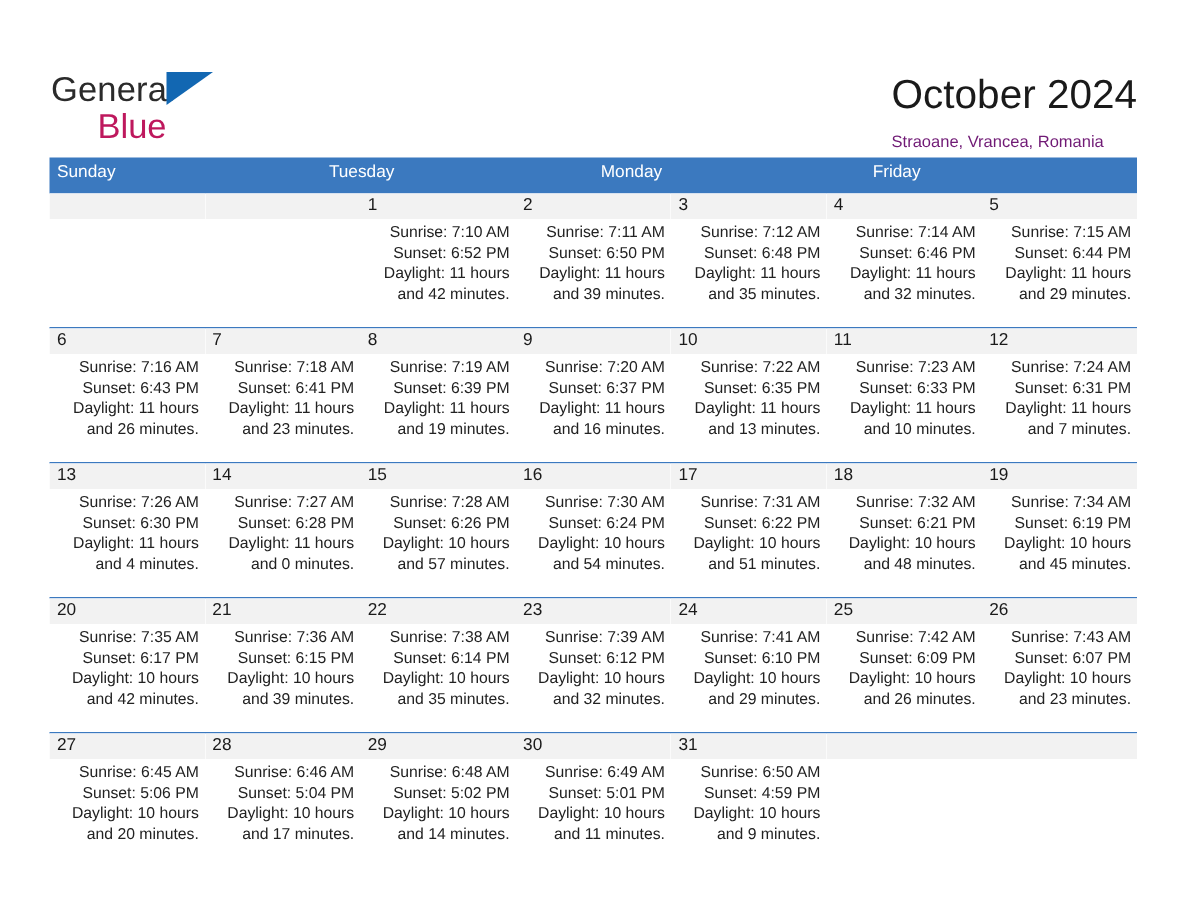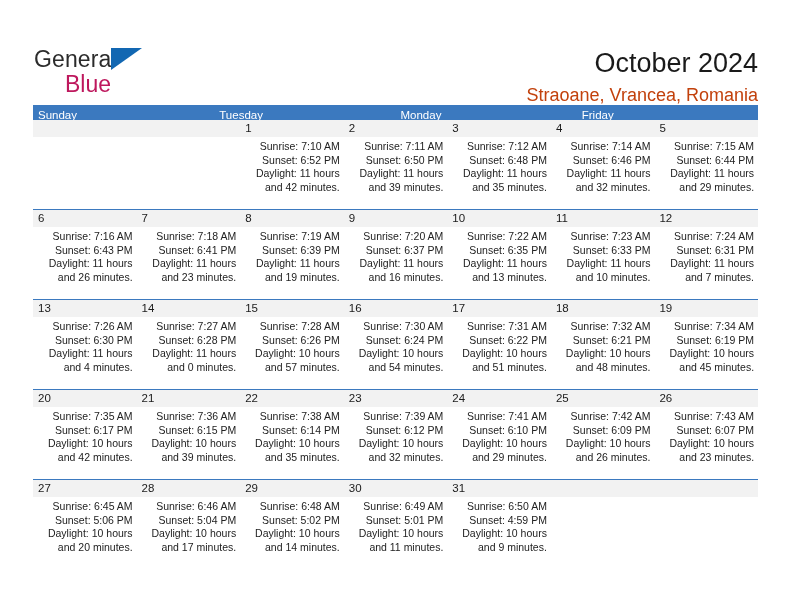--- a/index.html
+++ b/index.html
@@ -58,54 +58,54 @@
     font-size: 23px;
     line-height: 26px;
     color: #be185d;
     white-space: nowrap;
   }
 
   .title-block {
     position: absolute;
     right: 0;
     top: 0;
-    text-align: right;
+    text-align: left;
   }
   .cal-title {
     font-size: 27px;
     line-height: 34px;
     font-weight: 400;
     color: #1a1a1a;
     white-space: nowrap;
   }
   .cal-subtitle {
     margin-top: 6px;
-    font-size: 18px;
+    font-size: 11px;
     line-height: 18px;
     font-weight: 400;
-    color: #c2410c;
+    color: #701a75;
     white-space: nowrap;
   }
 
   
   .calendar {
     position: absolute;
     left: 33px;
     top: 105px;
     width: 725px;
   }
   .weekhead {
     display: flex;
     width: 100%;
     background: #3b79bf;
   }
   .weekhead .dow {
     flex: 1 1 0;
     min-width: 0;
-    height: 15px;
+    height: 24px;
     line-height: 20px;
     padding-left: 5px;
     font-size: 11.5px;
     color: #ffffff;
     white-space: nowrap;
     overflow: hidden;
   }
   .week {
     display: flex;
     width: 100%;

